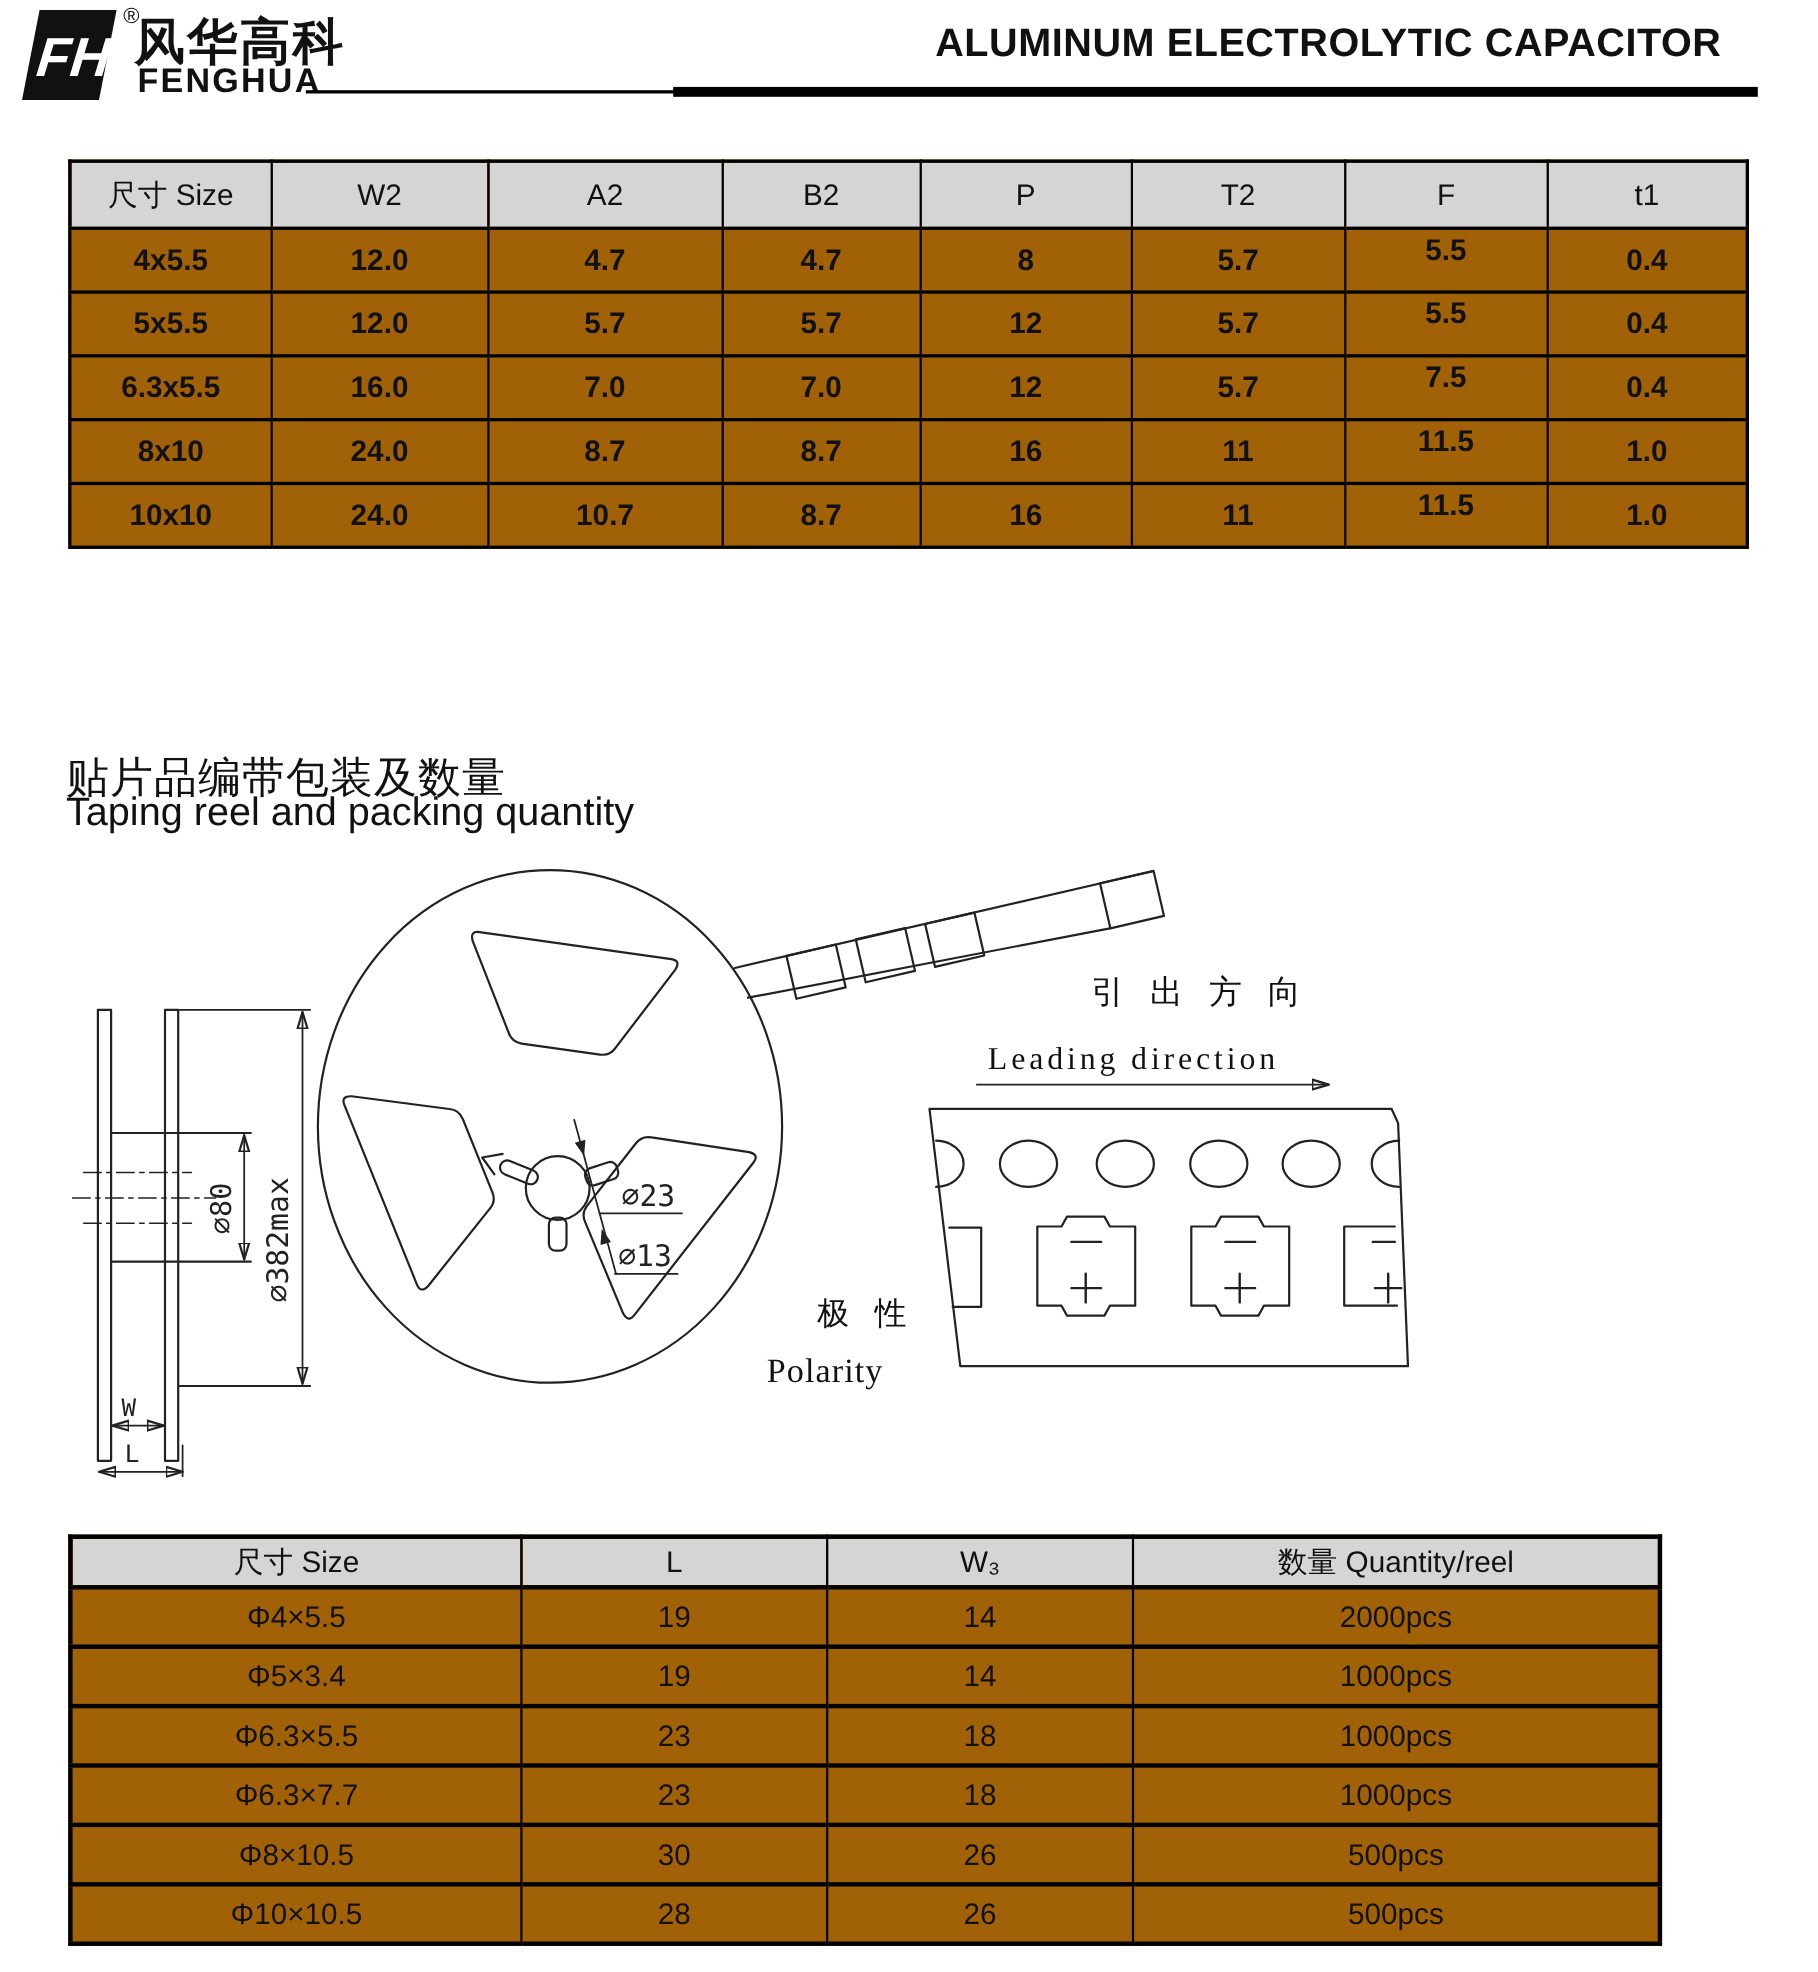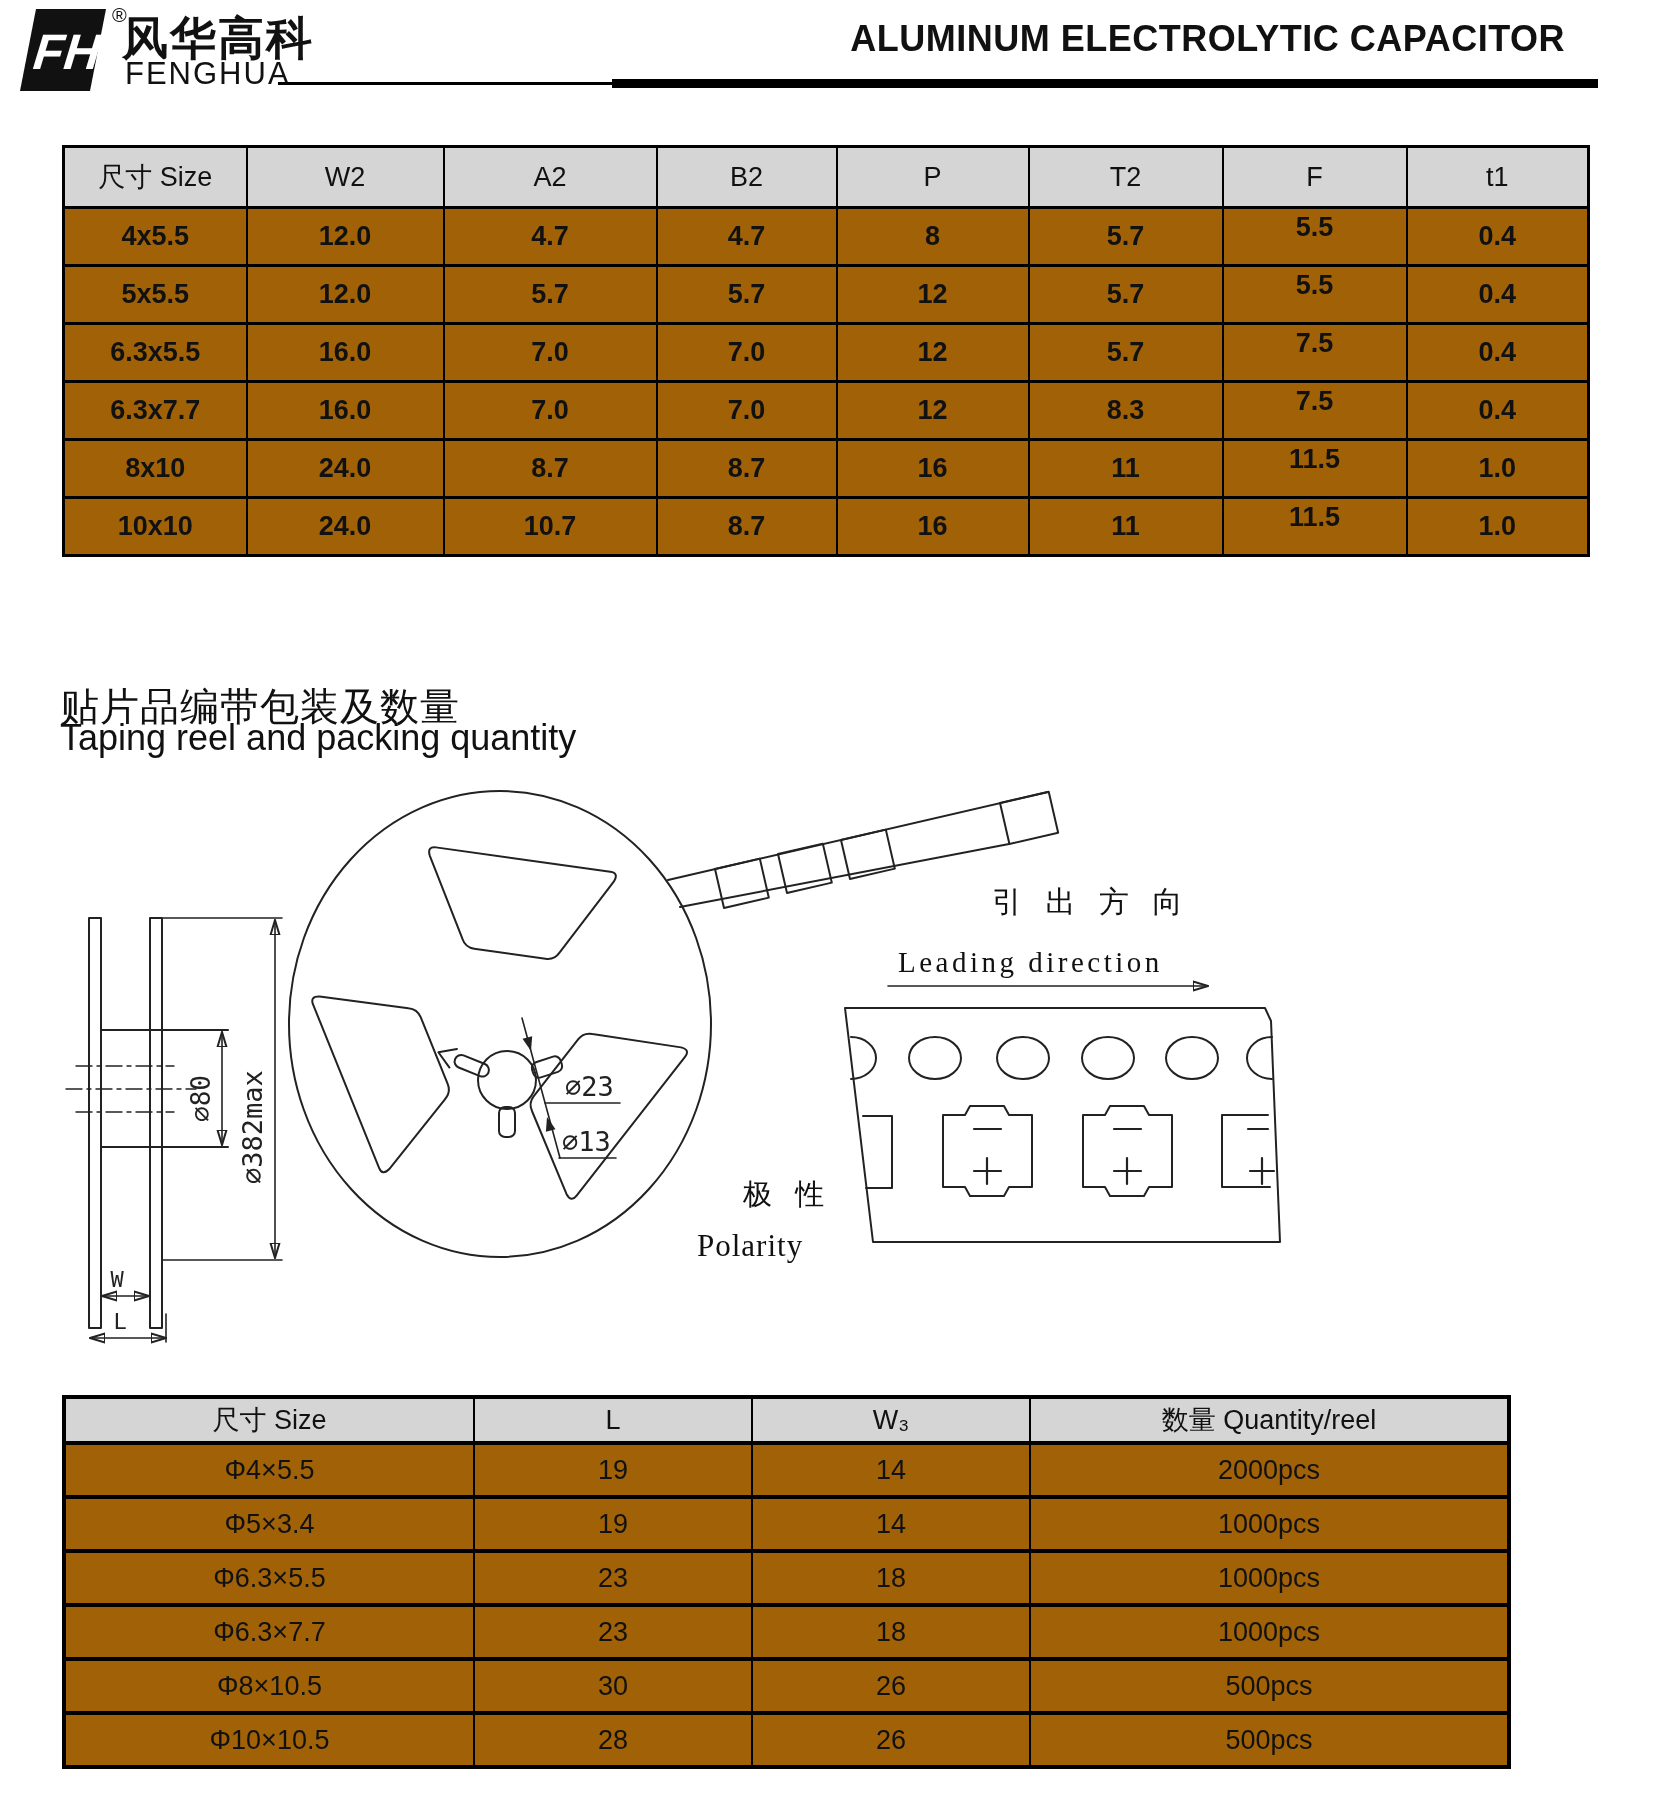--- a/index.html
+++ b/index.html
@@ -2,21 +2,21 @@
 <html><head>
 <meta charset="utf-8">
 <style>
   html,body{margin:0;padding:0;background:#fff;}
   .page{position:relative;width:1653px;height:1793px;background:#fff;overflow:hidden;
         font-family:"Liberation Sans",sans-serif;color:#111;}
   
   .logo-svg{position:absolute;left:14px;top:6px;}
   .reg{position:absolute;left:112px;top:4px;font-size:20px;}
   .brand-zh{position:absolute;left:122px;top:8px;font-size:46px;font-weight:bold;letter-spacing:2px;}
-  .brand-en{position:absolute;left:125px;top:56px;font-size:31px;font-weight:normal;letter-spacing:2px;}
+  .brand-en{position:absolute;left:125px;top:56px;font-size:31px;font-weight:bold;letter-spacing:2px;}
   .doc-title{position:absolute;right:88px;top:18px;font-size:36px;font-weight:bold;letter-spacing:.5px;}
   .rule-thin{position:absolute;left:278px;top:82px;width:340px;height:3px;background:#000;}
   .rule-thick{position:absolute;left:612px;top:79px;width:986px;height:9px;background:#000;}
   
   table.tbl{border-collapse:collapse;table-layout:fixed;position:absolute;background:#a16207;}
   .tbl th,.tbl td{border:2px solid #000;text-align:center;vertical-align:middle;
       font-size:27px;font-weight:normal;color:#111;padding:0;overflow:hidden;}
   .tbl th{background:#d5d5d5;}
   #dims{left:62px;top:145px;width:1525px;border:3px solid #000;}
   #dims th{height:58px;}
@@ -104,30 +104,20 @@
           <td><span>6.3x5.5</span></td>
           <td><span>16.0</span></td>
           <td><span>7.0</span></td>
           <td><span>7.0</span></td>
           <td><span>12</span></td>
           <td><span>5.7</span></td>
           <td><span class="raised">7.5</span></td>
           <td><span>0.4</span></td>
         </tr>
         <tr>
-          <td><span>6.3x7.7</span></td>
-          <td><span>16.0</span></td>
-          <td><span>7.0</span></td>
-          <td><span>7.0</span></td>
-          <td><span>12</span></td>
-          <td><span>8.3</span></td>
-          <td><span class="raised">7.5</span></td>
-          <td><span>0.4</span></td>
-        </tr>
-        <tr>
           <td><span>8x10</span></td>
           <td><span>24.0</span></td>
           <td><span>8.7</span></td>
           <td><span>8.7</span></td>
           <td><span>16</span></td>
           <td><span>11</span></td>
           <td><span class="raised">11.5</span></td>
           <td><span>1.0</span></td>
         </tr>
         <tr>

